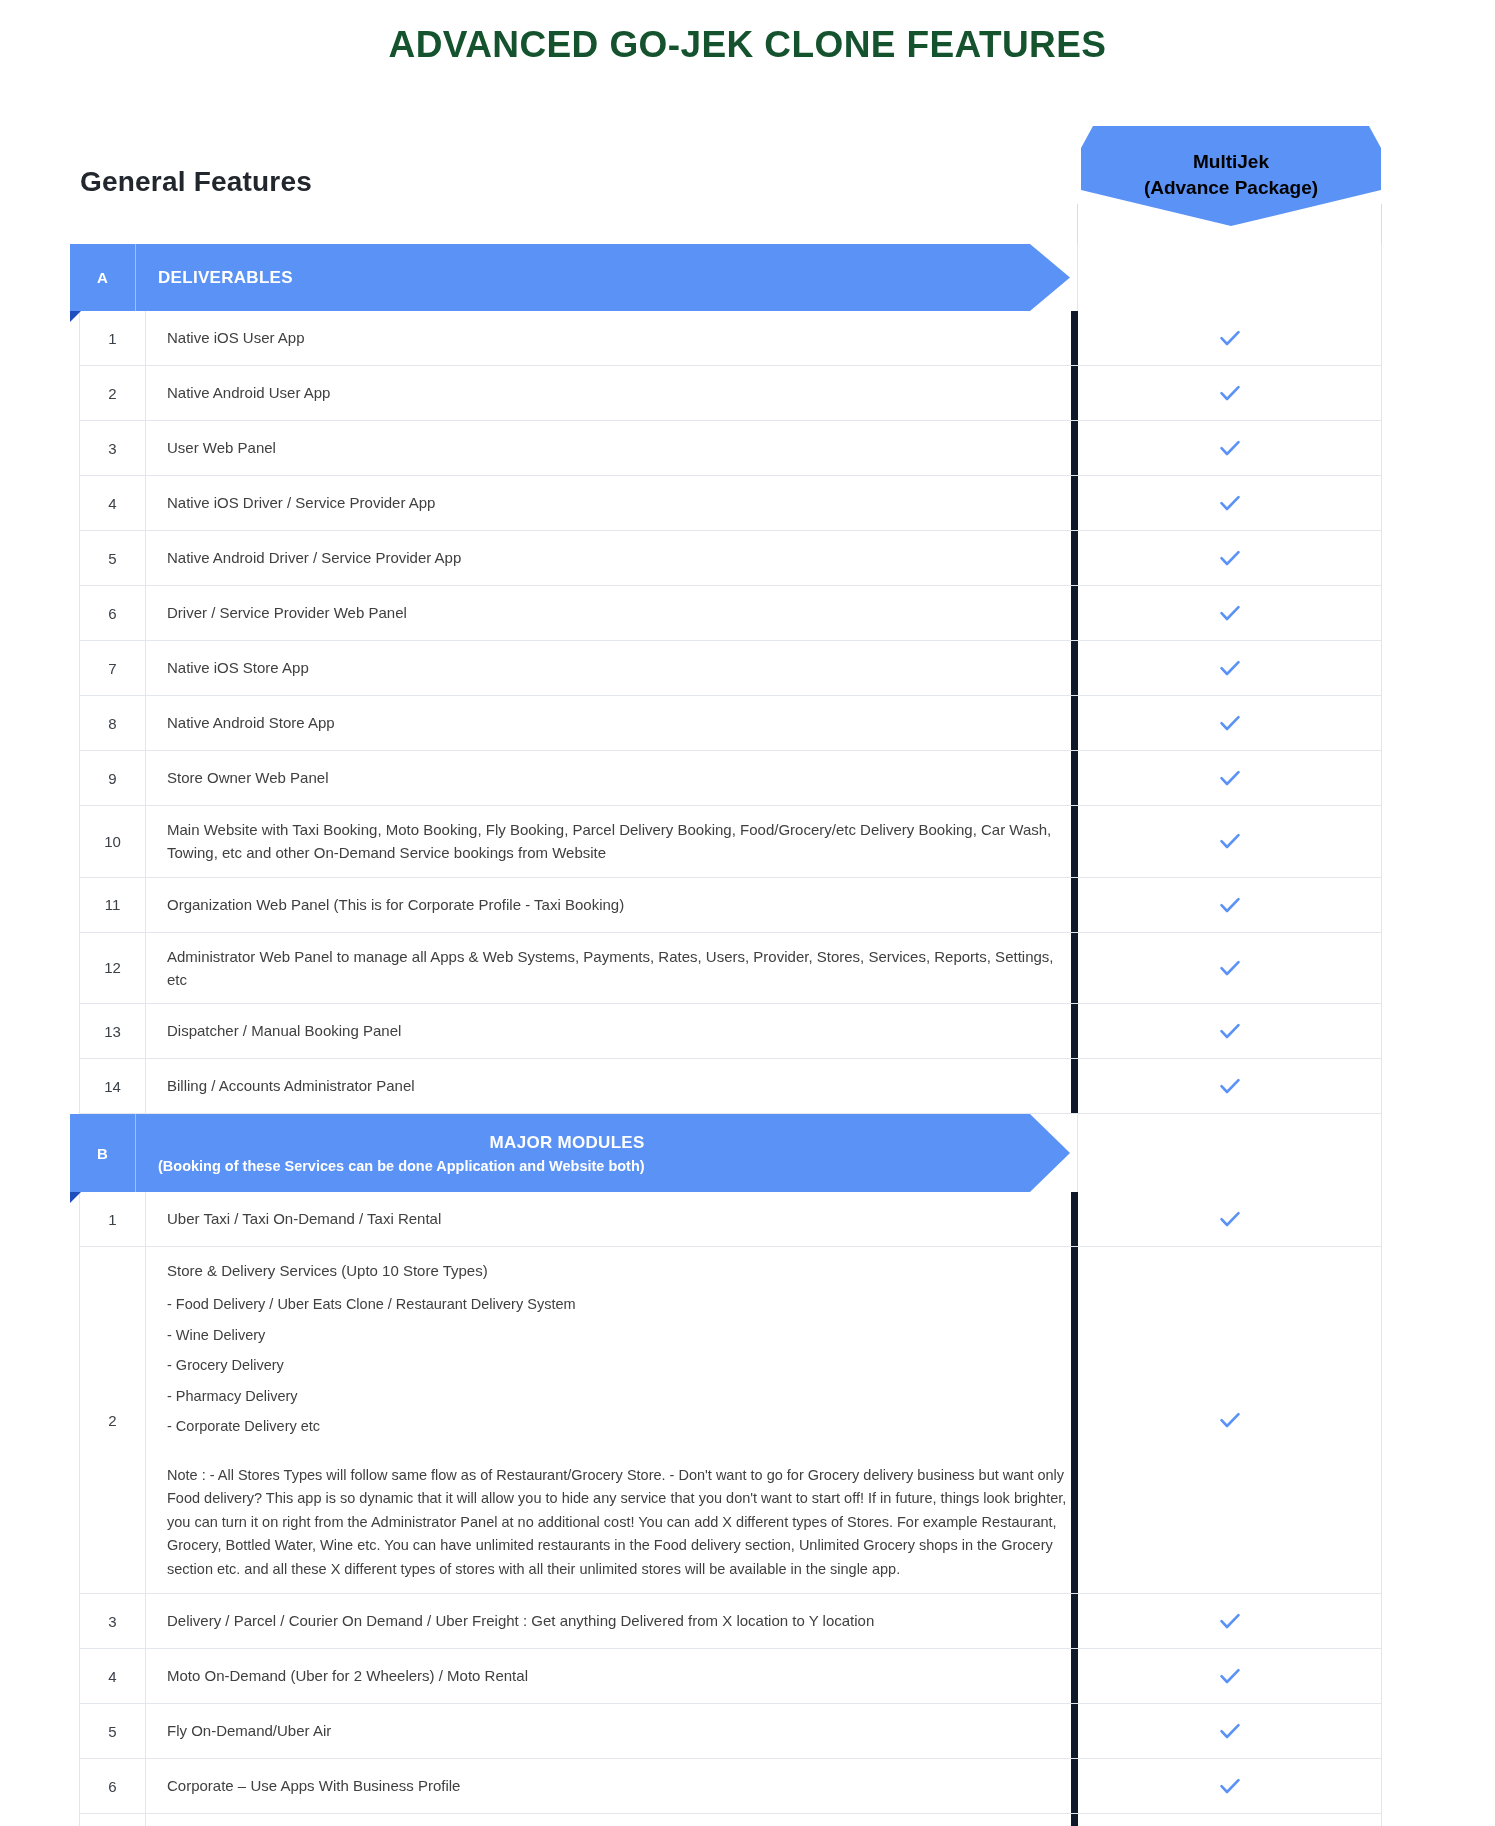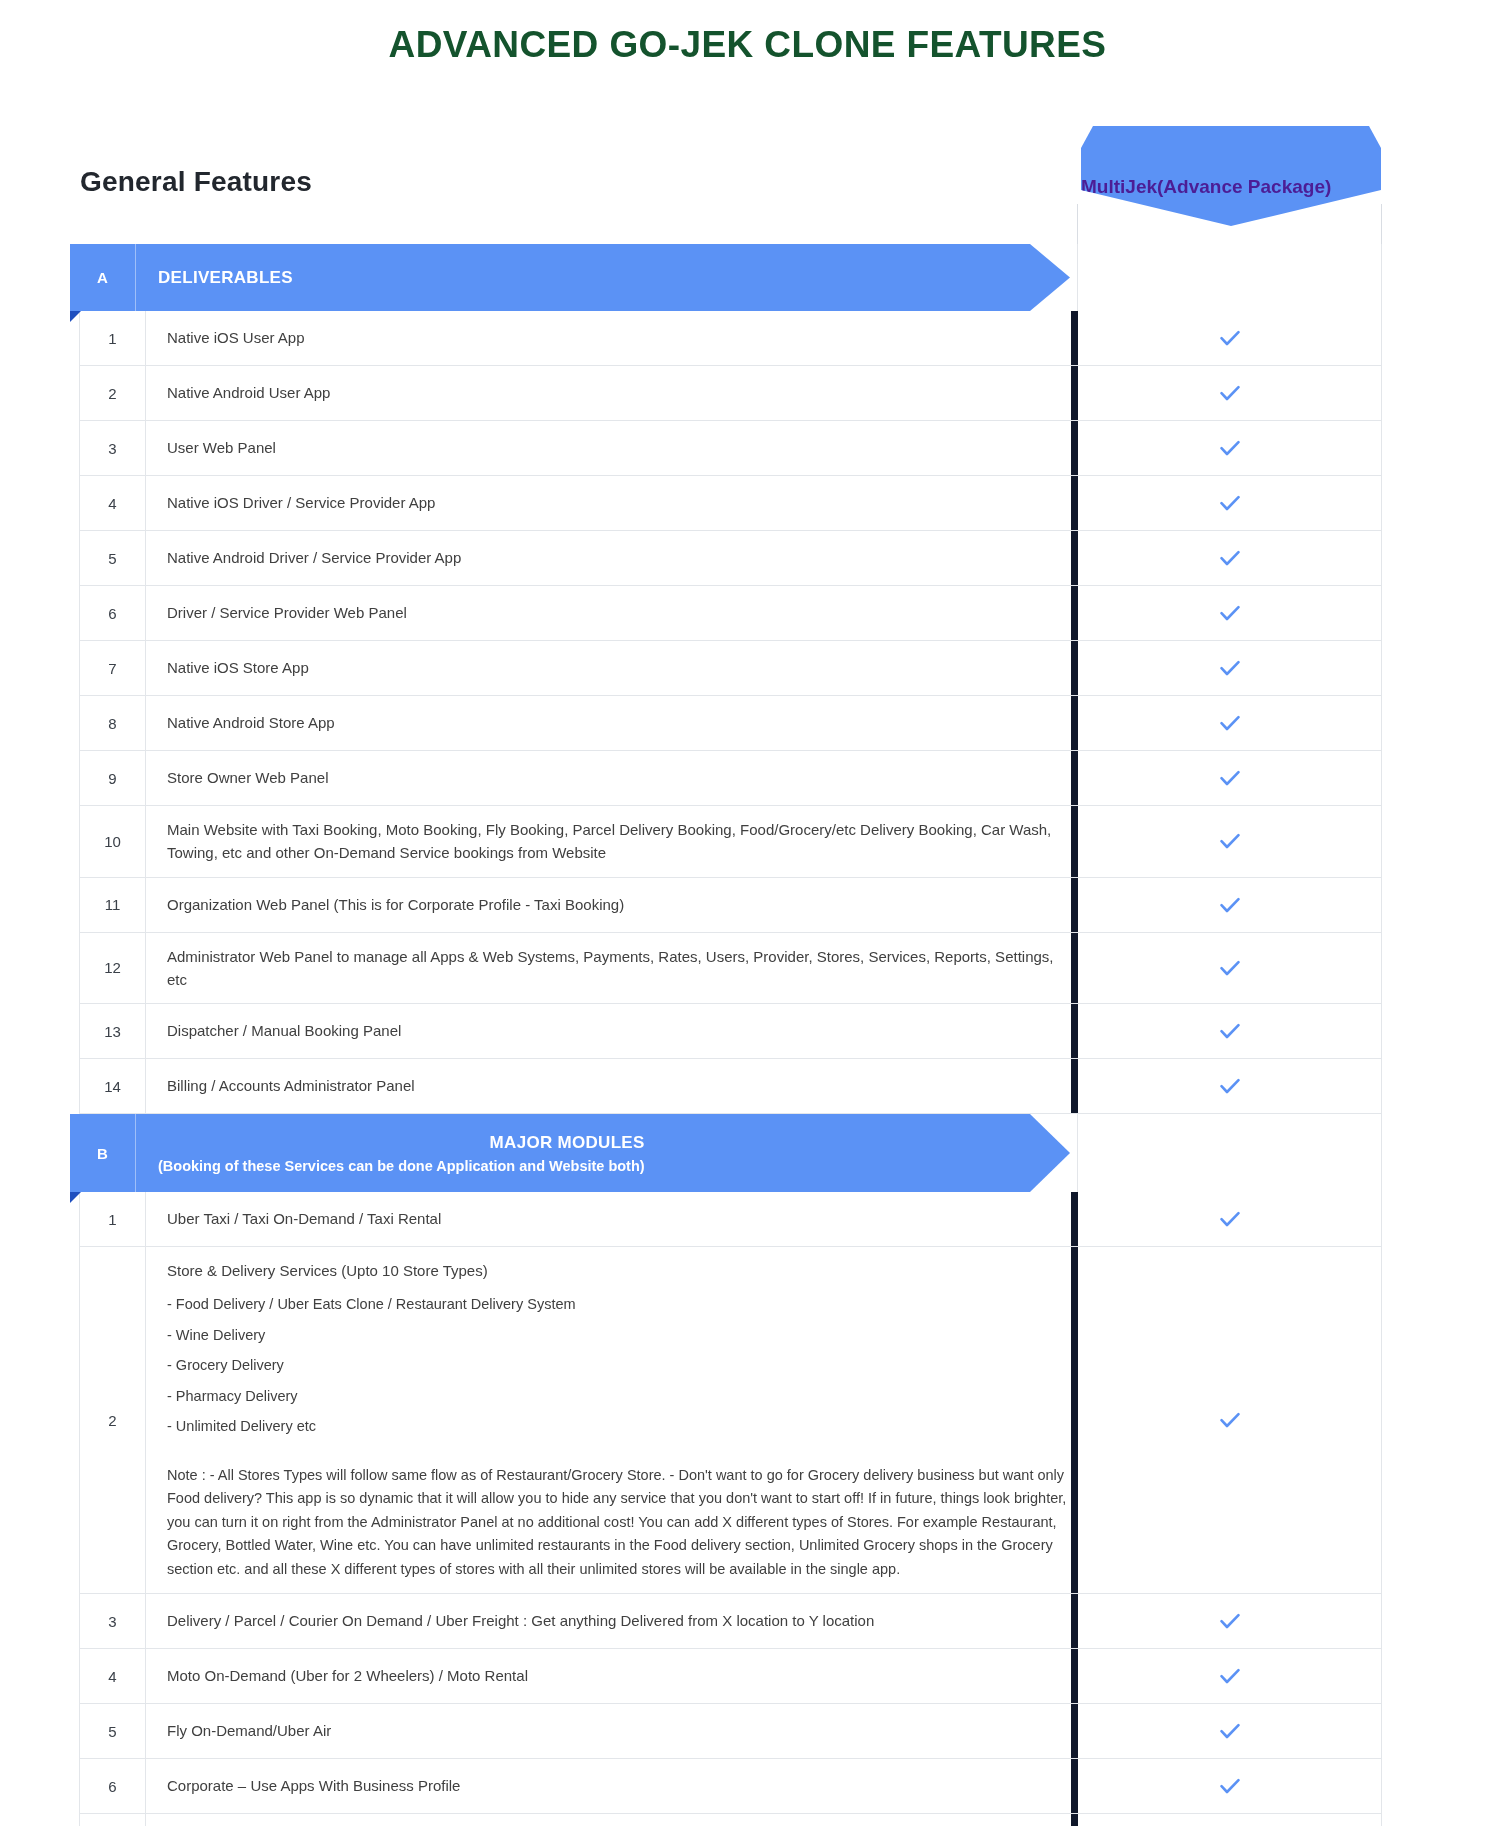--- a/index.html
+++ b/index.html
@@ -53,22 +53,23 @@
   
   .pkg-badge {
     position: absolute;
     left: 1081px;
     top: 2px;
     width: 300px;
     height: 100px;
     background: #5b92f5;
     -webkit-clip-path: polygon(4% 0%, 96% 0%, 100% 22%, 100% 64%, 50% 100%, 0% 64%, 0% 22%);
     clip-path: polygon(4% 0%, 96% 0%, 100% 22%, 100% 64%, 50% 100%, 0% 64%, 0% 22%);
-    color: #4c1d95;
-    display: flex;
+    color: #000000;
+    display: flex;
+    flex-direction: column;
     align-items: center;
     justify-content: flex-start;
     padding-top: 23px;
     line-height: 1.38;
     font-size: 19px;
     font-weight: 600;
     text-align: center;
   }
 
   
@@ -418,21 +419,21 @@
       </div>
       <div class="row">
         <div class="c-num">2</div>
         <div class="c-text">
           <div class="rich">
             <p class="lead">Store &amp; Delivery Services (Upto 10 Store Types)</p>
             <p class="li">- Food Delivery / Uber Eats Clone / Restaurant Delivery System</p>
             <p class="li">- Wine Delivery</p>
             <p class="li">- Grocery Delivery</p>
             <p class="li">- Pharmacy Delivery</p>
-            <p class="li">- Unlimited Delivery etc</p>
+            <p class="li">- Corporate Delivery etc</p>
             <p class="note">Note : - All Stores Types will follow same flow as of Restaurant/Grocery Store. - Don't want to go for Grocery delivery business but want only Food delivery? This app is so dynamic that it will allow you to hide any service that you don't want to start off! If in future, things look brighter, you can turn it on right from the Administrator Panel at no additional cost! You can add X different types of Stores. For example Restaurant, Grocery, Bottled Water, Wine etc. You can have unlimited restaurants in the Food delivery section, Unlimited Grocery shops in the Grocery section etc. and all these X different types of stores with all their unlimited stores will be available in the single app.</p>
           </div>
         </div>
         <div class="c-check">
           <span>
             <svg width="26" height="26" viewBox="0 0 26 26" aria-hidden="true">
               <path d="M4.5 13.2 L10 19 L21.5 7.2" fill="none" stroke="#5b92f5" stroke-width="2.6" stroke-linecap="round" stroke-linejoin="round"></path>
             </svg>
           </span>
         </div>

